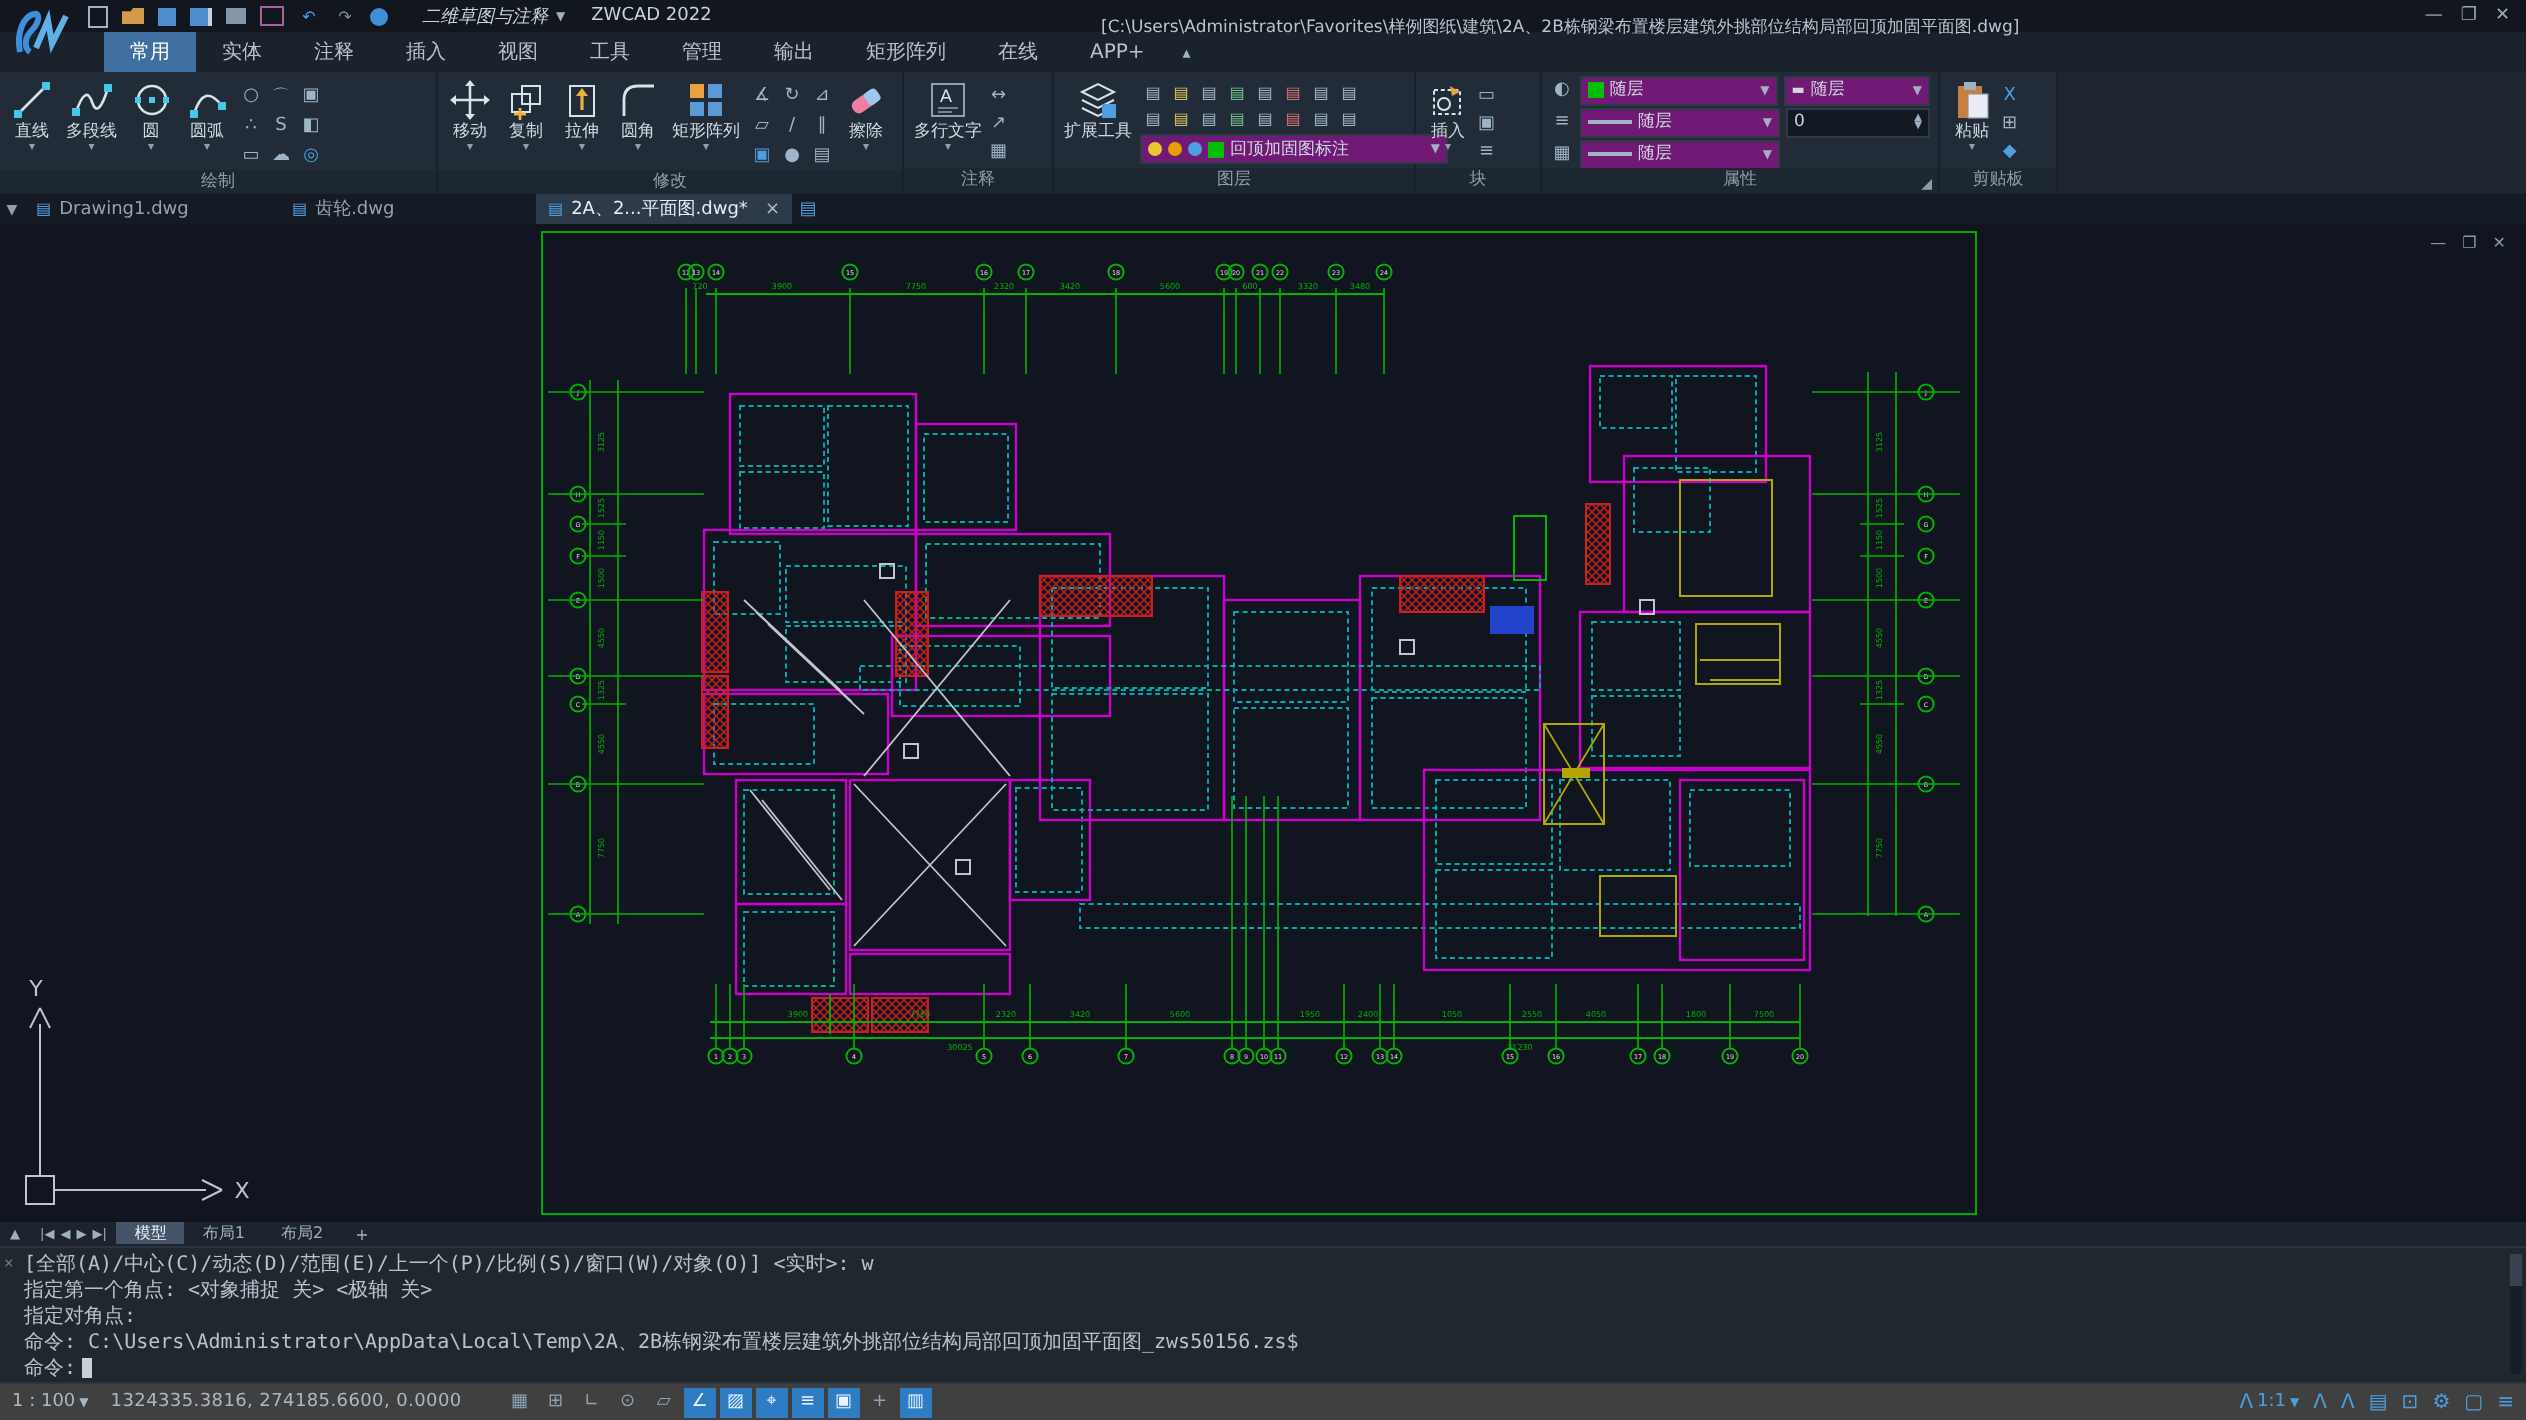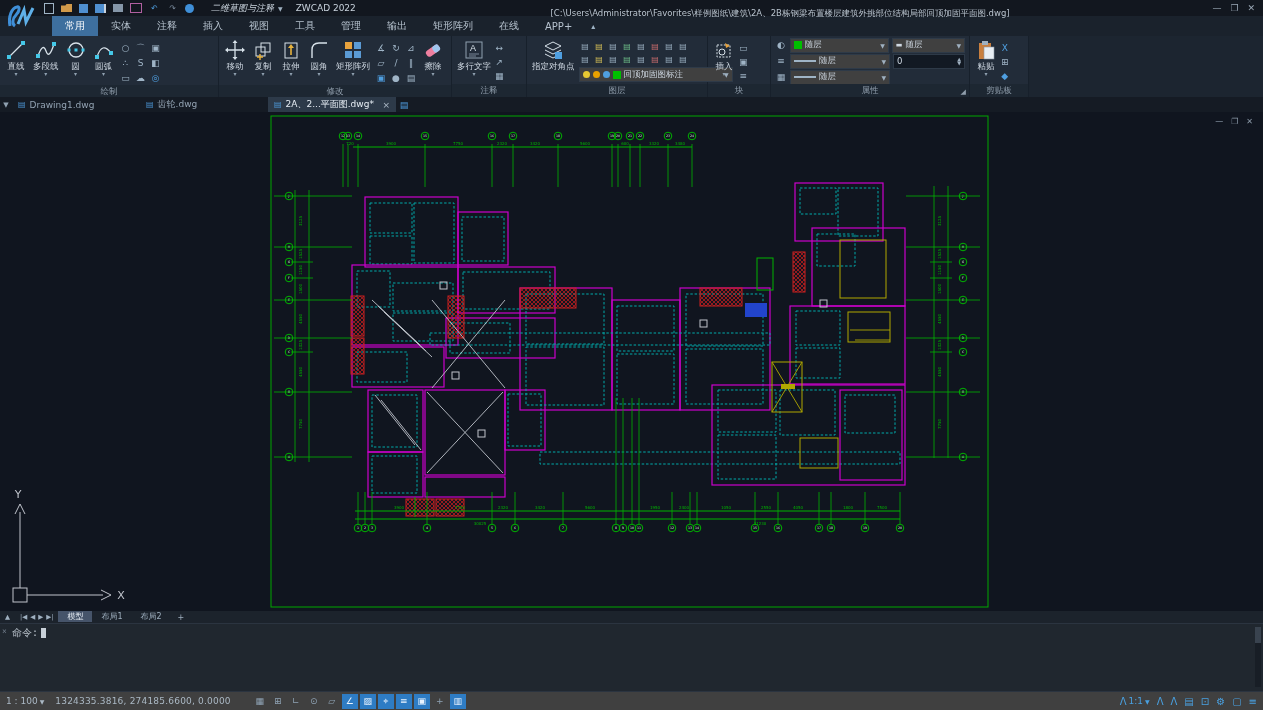--- a/index.html
+++ b/index.html
@@ -41,21 +41,21 @@
   .ric{width:22px;height:22px;}
   .rlbl{white-space:nowrap;line-height:10px;}
   .rcaret{font-size:6px;color:#8fa0b0;line-height:5px;}
   .rsmlgrid{display:grid;grid-template-columns:repeat(3,14px);grid-auto-rows:14px;gap:1px;padding-top:3px;}
   .rsml{display:flex;align-items:center;justify-content:center;font-size:9px;color:#9fb4c6;}
   .rsml.blue{color:#4f9fe0;}
   .rcol{display:flex;flex-direction:column;gap:1px;padding-top:3px;}
   .rcol .rsml{height:13px;}
   .lgrid{display:grid;grid-template-columns:repeat(8,13px);grid-auto-rows:12px;gap:1px;padding-top:2px;}
   .lgrid .rsml{font-size:8px;}
-  .combo{height:13px;background:#404040;border:1px solid #2e3a48;display:flex;align-items:center;
+  .combo{height:13px;background:#701a75;border:1px solid #2e3a48;display:flex;align-items:center;
          font-size:8.5px;gap:3px;padding:0 3px;color:#cfd8e2;}
   .combo .car{margin-left:auto;font-size:6px;color:#9fb0c0;}
   .sw{width:8px;height:8px;background:#00c000;flex:0 0 auto;}
   .dot{width:7px;height:7px;border-radius:50%;flex:0 0 auto;}
   .lyr-wrap{display:flex;flex-direction:column;}
   .prow{display:flex;align-items:center;gap:3px;height:14px;margin-top:2px;}
   .pic{width:12px;text-align:center;font-size:9px;color:#9fb4c6;}
   .lwline{width:22px;height:2px;background:#9fb4c6;}
   .spin{height:13px;width:64px;background:#121923;border:1px solid #2e3a48;display:flex;align-items:center;
         font-size:8.5px;padding:0 3px;color:#cfd8e2;}
@@ -302,21 +302,21 @@
 
     <div class="rpanel" style="width:180px">
       <div class="rbody">
         <div class="rbtn">
           <svg class="ric" viewBox="0 0 22 22">
               <path d="M3 7l8-4 8 4-8 4z" fill="none" stroke="#d8e2ea"></path>
               <path d="M3 11l8 4 8-4" fill="none" stroke="#d8e2ea"></path>
               <path d="M3 15l8 4 8-4" fill="none" stroke="#d8e2ea"></path>
               <rect x="13" y="13" width="7" height="7" fill="#4f9fe0"></rect>
             </svg>
-          <span class="rlbl">指定对角点</span>
+          <span class="rlbl">扩展工具</span>
         </div>
         <div class="lyr-wrap">
           <div class="lgrid" id="layer-icon-grid">
               <div class="rsml" style="color: rgb(159, 180, 198);">▤</div>
               <div class="rsml" style="color: rgb(217, 194, 88);">▤</div>
               <div class="rsml" style="color: rgb(159, 180, 198);">▤</div>
               <div class="rsml" style="color: rgb(111, 192, 138);">▤</div>
               <div class="rsml" style="color: rgb(159, 180, 198);">▤</div>
               <div class="rsml" style="color: rgb(208, 111, 111);">▤</div>
               <div class="rsml" style="color: rgb(159, 180, 198);">▤</div>
@@ -767,20 +767,26 @@
     <div id="layout-tabs-holder" style="display:flex;align-items:flex-start">
         <div class="ltab active">模型</div>
         <div class="ltab">布局1</div>
         <div class="ltab">布局2</div>
       </div>
     <div class="lplus">+</div>
   </div>
 
   <div class="command">
     <span class="cmd-close">×</span>
+    <div id="cmd-history">
+        <div class="cmdline">[全部(A)/中心(C)/动态(D)/范围(E)/上一个(P)/比例(S)/窗口(W)/对象(O)] &lt;实时&gt;: w</div>
+        <div class="cmdline">指定第一个角点:  &lt;对象捕捉 关&gt; &lt;极轴 关&gt;</div>
+        <div class="cmdline">指定对角点:</div>
+        <div class="cmdline">命令: C:\Users\Administrator\AppData\Local\Temp\2A、2B栋钢梁布置楼层建筑外挑部位结构局部回顶加固平面图_zws50156.zs$</div>
+      </div>
     <div class="cmdline">
       <span>命令:</span><span class="cursor"></span>
     </div>
     <div class="cscroll">
         <div class="cthumb"></div>
       </div>
   </div>
 
   <div class="statusbar">
     <div class="scale-w">

